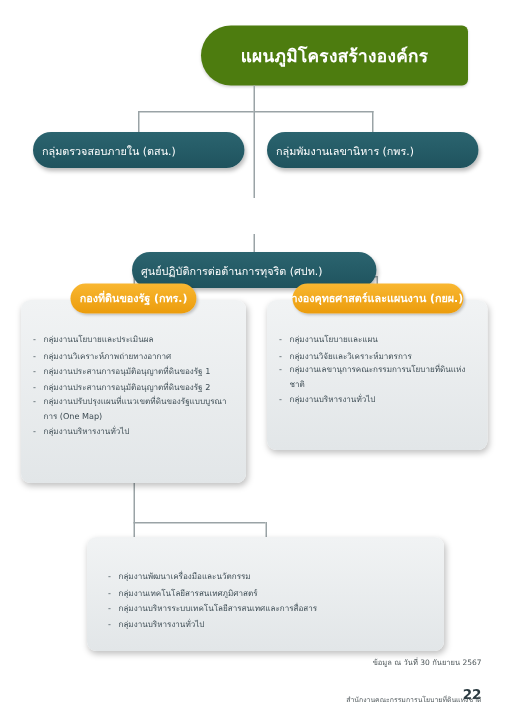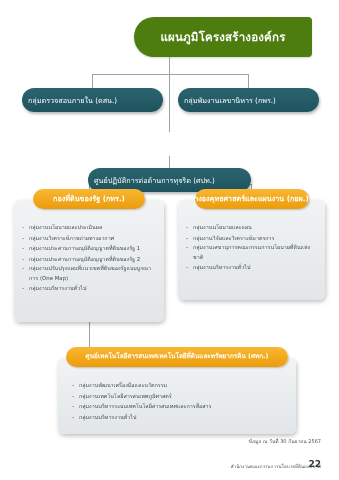--- a/index.html
+++ b/index.html
@@ -76,21 +76,21 @@
     color:#3b4a52;font-size:5.4px;line-height:1.95;
     position:relative;padding-left:7px;
     white-space:nowrap;
   }
   .card li::before{
     content:"-";position:absolute;left:0;top:0;color:#3b4a52;
   }
   .card li.wrap{white-space:normal;line-height:1.75;}
 
   #card-land{left:14px;top:200px;width:150px;height:122px;}
-  #card-land .card-head{width:112px;height:20px;}
+  #card-land .card-head{width:84px;height:20px;}
   #card-land ul{margin-top:22px;padding:0 6px 0 8px;}
 
   #card-strategy{left:178px;top:200px;width:147px;height:100px;}
   #card-strategy .card-head{width:114px;height:20px;}
   #card-strategy ul{margin-top:22px;padding:0 6px 0 8px;}
 
   #card-tech{left:58px;top:358px;width:238px;height:76px;}
   #card-tech .card-head{width:222px;height:20px;font-size:6.4px;}
   #card-tech ul{margin-top:22px;padding:0 6px 0 14px;}
 
@@ -168,21 +168,20 @@
     <div class="card-head">างองคุทธศาสตร์และแผนงาน (กยผ.)</div>
     <ul>
       <li>กลุ่มงานนโยบายและแผน</li>
       <li>กลุ่มงานวิจัยและวิเคราะห์มาตรการ</li>
       <li class="wrap">กลุ่มงานเลขานุการคณะกรรมการนโยบายที่ดินแห่งชาติ</li>
       <li>กลุ่มงานบริหารงานทั่วไป</li>
     </ul>
   </div>
 
   <div class="card" id="card-tech">
-    <div class="card-head">ศูนย์เทคโนโลยีสารสนเทศเทคโนโลยีที่ดินและทรัพยากรดิน (ศทก.)</div>
     <ul>
       <li>กลุ่มงานพัฒนาเครื่องมือและนวัตกรรม</li>
       <li>กลุ่มงานเทคโนโลยีสารสนเทศภูมิศาสตร์</li>
       <li>กลุ่มงานบริหารระบบเทคโนโลยีสารสนเทศและการสื่อสาร</li>
       <li>กลุ่มงานบริหารงานทั่วไป</li>
     </ul>
   </div>
 
   <div class="footer-note">ข้อมูล ณ วันที่ 30 กันยายน 2567</div>
   <div class="footer-bar">

